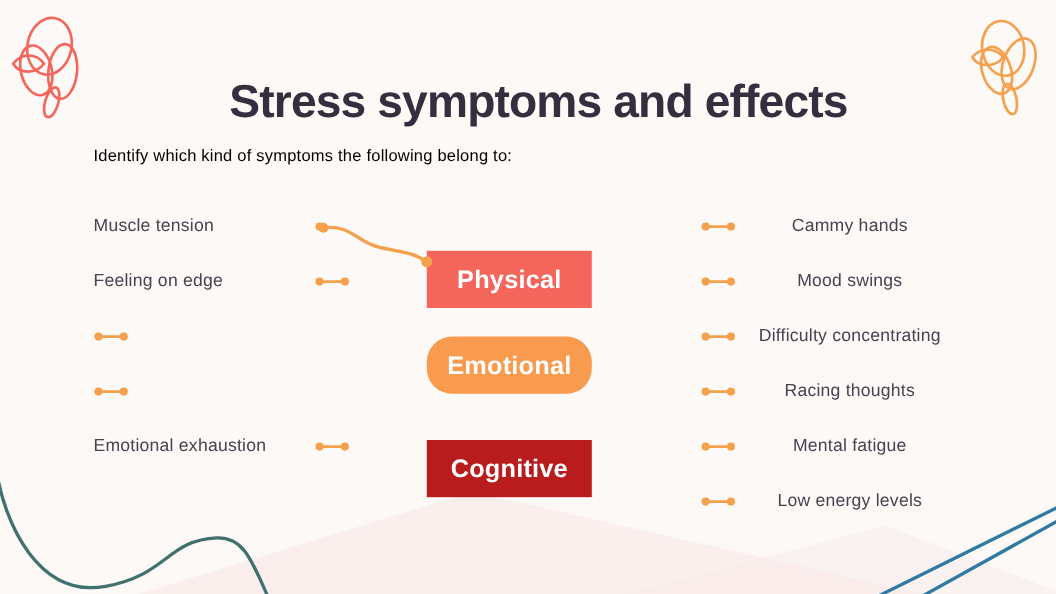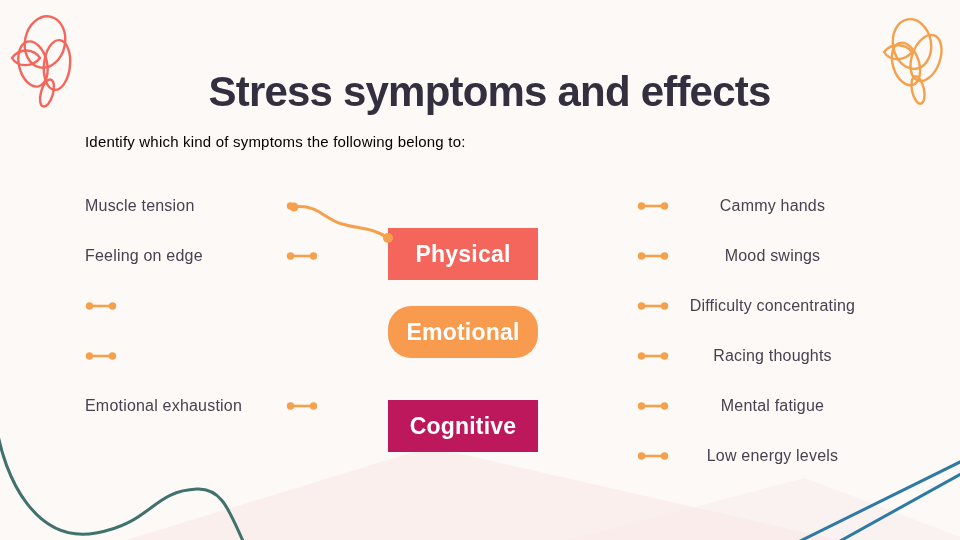--- a/index.html
+++ b/index.html
@@ -154,21 +154,21 @@
       <span class="label">Low energy levels</span>
     </div>
   </div>
 
   <div class="cat-box box-0" style="background-color: rgb(244, 101, 92);">
     <span>Physical</span>
   </div>
   <div class="cat-box box-1" style="background-color: rgb(248, 155, 78);">
     <span>Emotional</span>
   </div>
-  <div class="cat-box box-2" style="background-color: #be185d;">
+  <div class="cat-box box-2" style="background-color: #b91c1c;">
     <span>Cognitive</span>
   </div>
 
   <svg class="overlay" viewBox="0 0 960 540" style="color: rgb(245, 160, 76);">
     <path d="M 294 207 C 318 204 324 219 342 224 C 360 229 374 228 388 238" fill="none" stroke="currentColor" stroke-width="3" stroke-linecap="round"></path>
     <circle cx="294" cy="207" r="4.5" fill="currentColor"></circle>
     <circle cx="388" cy="238" r="5" fill="currentColor"></circle>
   </svg>
 
 </div>

